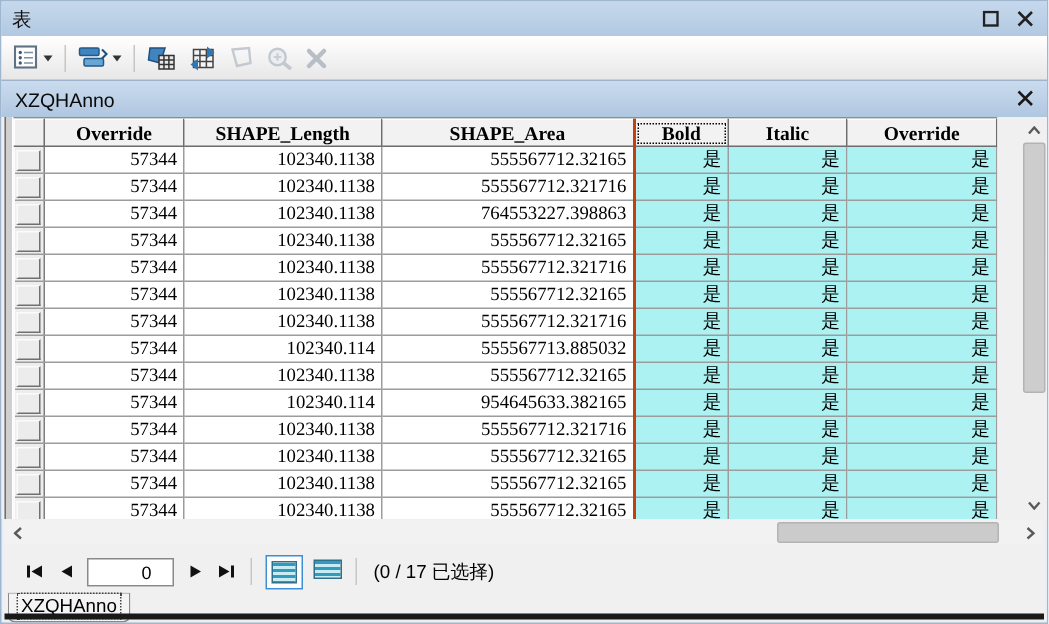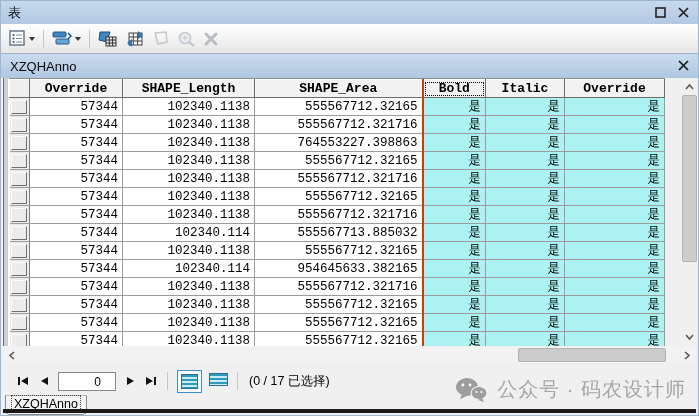--- a/index.html
+++ b/index.html
@@ -48,21 +48,21 @@
   }
   .panelbar .close { margin-left: auto; }
   
   .table-zone {
     flex: 0 0 268px; height: 268px;
     display: flex; background: #f0f0f0;
     padding-left: 2px; overflow: hidden;
   }
   .left-strip { width: 6px; flex: 0 0 6px; background: #cfcfcf; border-left: 1px solid #6f6f6f; border-right: 1px solid #ffffff; }
   .grid-viewport { width: 656px; flex: 0 0 656px; overflow: hidden; background: #ffffff; border-top: 1px solid #8e8e8e; }
-  table.grid { border-collapse: collapse; table-layout: fixed; width: 655px; font-family: Liberation Mono, monospace; padding-left: 48px; }
+  table.grid { border-collapse: collapse; table-layout: fixed; width: 655px; font-family: Liberation Serif, serif; padding-left: 48px; }
   .grid col.c-sel { width: 20px; }
   .grid col.c-override { width: 93px; }
   .grid col.c-length { width: 132px; }
   .grid col.c-area { width: 168px; }
   .grid col.c-bold { width: 63px; }
   .grid col.c-italic { width: 79px; }
   .grid col.c-underline { width: 100px; }
   .grid th {
     height: 18px; font-size: 13px; font-weight: bold; color: #000;
     background: #f2f2f2; text-align: center;
@@ -465,27 +465,14 @@
   </div>
 
   <div class="tabbar">
     <span class="tab">
       <span class="tab-inner">XZQHAnno</span>
     </span>
   </div>
 
   <div class="bottom-strip"></div>
 
-  <div class="watermark">
-    <svg width="34" height="26">
-      <ellipse cx="13" cy="10" rx="11" ry="9" fill="#9d9d9d"></ellipse>
-      <path d="M8 17 L6 22 L13 19 Z" fill="#9d9d9d"></path>
-      <circle cx="9" cy="8" r="1.4" fill="#fff"></circle>
-        <circle cx="16" cy="8" r="1.4" fill="#fff"></circle>
-      <ellipse cx="25" cy="16" rx="8" ry="6.5" fill="#9d9d9d" stroke="#f0f0f0" stroke-width="1.2"></ellipse>
-      <path d="M28 21 L30 25 L24 23 Z" fill="#9d9d9d"></path>
-      <circle cx="22.5" cy="15" r="1.1" fill="#fff"></circle>
-        <circle cx="27.5" cy="15" r="1.1" fill="#fff"></circle>
-    </svg>
-    <span>公众号 · 码农设计师</span>
-  </div>
 
 </div>
 
 </body></html>

